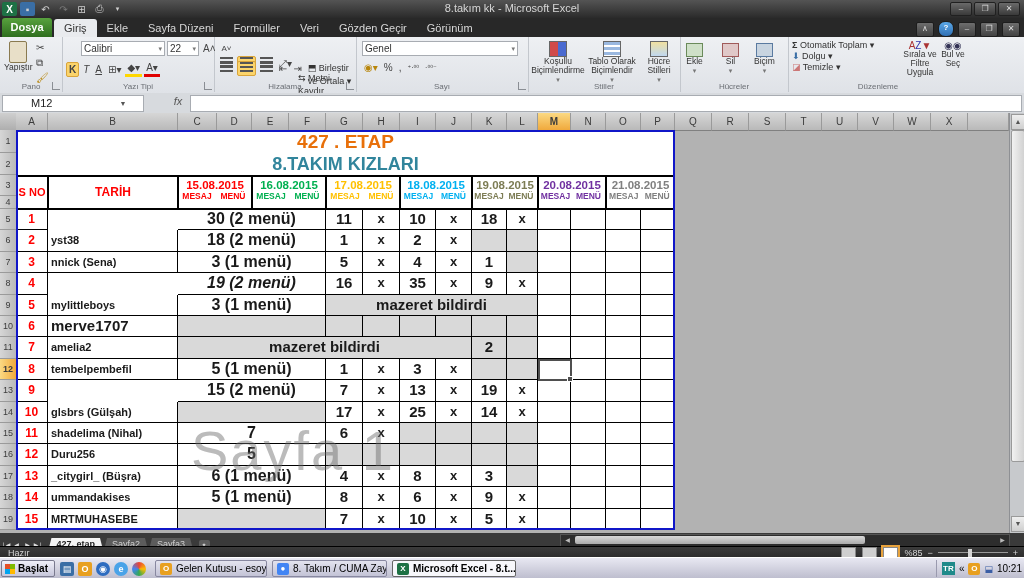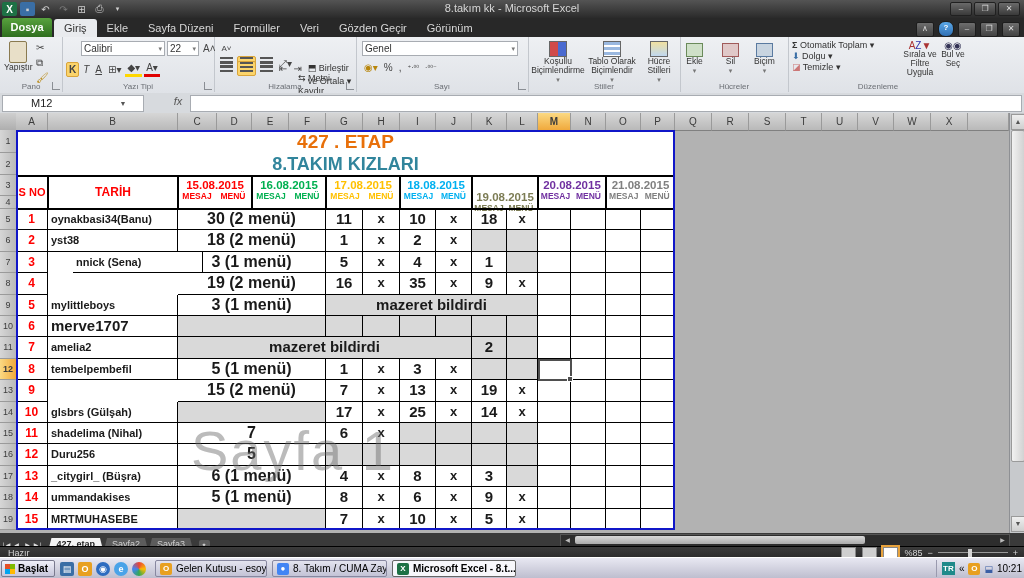--- a/index.html
+++ b/index.html
@@ -301,42 +301,41 @@
         </div>
       </div>
       <div class="abs" style="left: 384px; top: 45px; width: 72px; height: 34px; box-sizing: border-box; border: 1px solid rgb(0, 0, 0); color: rgb(0, 176, 240);">
         <div style="font-weight: bold; font-size: 11.5px; text-align: center; margin-top: 3px; letter-spacing: 0px;">18.08.2015</div>
         <div style="font-weight: bold; font-size: 8.5px; text-align: center; display: flex;">
           <span style="flex: 1 1 0%;">MESAJ</span>
           <span style="flex: 1 1 0%;">MENÜ</span>
         </div>
       </div>
       <div class="abs" style="left: 456px; top: 45px; width: 66px; height: 34px; box-sizing: border-box; border: 1px solid rgb(0, 0, 0); color: rgb(124, 124, 84);">
-        <div style="font-weight: bold; font-size: 11.5px; text-align: center; margin-top: 15px; letter-spacing: 0px;">19.08.2015</div>
+        <div style="font-weight: bold; font-size: 11.5px; text-align: center; margin-top: 3px; letter-spacing: 0px;">19.08.2015</div>
         <div style="font-weight: bold; font-size: 8.5px; text-align: center; display: flex;">
           <span style="flex: 1 1 0%;">MESAJ</span>
           <span style="flex: 1 1 0%;">MENÜ</span>
         </div>
       </div>
       <div class="abs" style="left: 522px; top: 45px; width: 68px; height: 34px; box-sizing: border-box; border: 1px solid rgb(0, 0, 0); color: rgb(112, 48, 160);">
         <div style="font-weight: bold; font-size: 11.5px; text-align: center; margin-top: 3px; letter-spacing: 0px;">20.08.2015</div>
         <div style="font-weight: bold; font-size: 8.5px; text-align: center; display: flex;">
           <span style="flex: 1 1 0%;">MESAJ</span>
           <span style="flex: 1 1 0%;">MENÜ</span>
         </div>
       </div>
       <div class="abs" style="left: 590px; top: 45px; width: 69px; height: 34px; box-sizing: border-box; border: 1px solid rgb(0, 0, 0); color: rgb(128, 128, 128);">
         <div style="font-weight: bold; font-size: 11.5px; text-align: center; margin-top: 3px; letter-spacing: 0px;">21.08.2015</div>
         <div style="font-weight: bold; font-size: 8.5px; text-align: center; display: flex;">
           <span style="flex: 1 1 0%;">MESAJ</span>
           <span style="flex: 1 1 0%;">MENÜ</span>
         </div>
       </div>
       <div class="cell" style="left: 0px; top: 79px; width: 32px; height: 21.4px; line-height: 20.4px; font-size: 12px; color: rgb(255, 0, 0);">1</div>
-      <div class="cell" style="left: 32px; top: 79px; width: 130px; height: 21.4px; line-height: 20.4px; font-size: 11px; text-align: left; padding-left: 3px; box-sizing: border-box;">oynakbasi34(Banu)</div>
       <div class="cell" style="left: 162px; top: 79px; width: 148px; height: 21.4px; line-height: 20.4px; font-size: 16px;">30 (2 menü)</div>
       <div class="cell" style="left: 310px; top: 79px; width: 37px; height: 21.4px; line-height: 20.4px; font-size: 15px;">11</div>
       <div class="cell" style="left: 347px; top: 79px; width: 37px; height: 21.4px; line-height: 20.4px; font-size: 13px;">x</div>
       <div class="cell" style="left: 384px; top: 79px; width: 36px; height: 21.4px; line-height: 20.4px; font-size: 15px;">10</div>
       <div class="cell" style="left: 420px; top: 79px; width: 36px; height: 21.4px; line-height: 20.4px; font-size: 13px;">x</div>
       <div class="cell" style="left: 456px; top: 79px; width: 35px; height: 21.4px; line-height: 20.4px; font-size: 15px;">18</div>
       <div class="cell" style="left: 491px; top: 79px; width: 31px; height: 21.4px; line-height: 20.4px; font-size: 13px;">x</div>
       <div class="cell" style="left: 522px; top: 79px; width: 33px; height: 21.4px; line-height: 20.4px; font-size: 12px;"></div>
       <div class="cell" style="left: 555px; top: 79px; width: 35px; height: 21.4px; line-height: 20.4px; font-size: 12px;"></div>
       <div class="cell" style="left: 590px; top: 79px; width: 35px; height: 21.4px; line-height: 20.4px; font-size: 12px;"></div>
@@ -348,34 +347,34 @@
       <div class="cell" style="left: 347px; top: 100.4px; width: 37px; height: 21.4px; line-height: 20.4px; font-size: 13px;">x</div>
       <div class="cell" style="left: 384px; top: 100.4px; width: 36px; height: 21.4px; line-height: 20.4px; font-size: 15px;">2</div>
       <div class="cell" style="left: 420px; top: 100.4px; width: 36px; height: 21.4px; line-height: 20.4px; font-size: 13px;">x</div>
       <div class="cell gray" style="left: 456px; top: 100.4px; width: 35px; height: 21.4px; line-height: 20.4px; font-size: 15px;"></div>
       <div class="cell gray" style="left: 491px; top: 100.4px; width: 31px; height: 21.4px; line-height: 20.4px; font-size: 15px;"></div>
       <div class="cell" style="left: 522px; top: 100.4px; width: 33px; height: 21.4px; line-height: 20.4px; font-size: 12px;"></div>
       <div class="cell" style="left: 555px; top: 100.4px; width: 35px; height: 21.4px; line-height: 20.4px; font-size: 12px;"></div>
       <div class="cell" style="left: 590px; top: 100.4px; width: 35px; height: 21.4px; line-height: 20.4px; font-size: 12px;"></div>
       <div class="cell" style="left: 625px; top: 100.4px; width: 34px; height: 21.4px; line-height: 20.4px; font-size: 12px;"></div>
       <div class="cell" style="left: 0px; top: 121.8px; width: 32px; height: 21.4px; line-height: 20.4px; font-size: 12px; color: rgb(255, 0, 0);">3</div>
-      <div class="cell" style="left: 32px; top: 121.8px; width: 130px; height: 21.4px; line-height: 20.4px; font-size: 11px; text-align: left; padding-left: 3px; box-sizing: border-box; margin-left: 25px;">nnick (Sena)</div>
+      <div class="cell" style="left: 32px; top: 121.8px; width: 130px; height: 21.4px; line-height: 20.4px; font-size: 11px; text-align: left; padding-left: 3px; box-sizing: border-box;">nnick (Sena)</div>
       <div class="cell" style="left: 162px; top: 121.8px; width: 148px; height: 21.4px; line-height: 20.4px; font-size: 16px;">3 (1 menü)</div>
       <div class="cell" style="left: 310px; top: 121.8px; width: 37px; height: 21.4px; line-height: 20.4px; font-size: 15px;">5</div>
       <div class="cell" style="left: 347px; top: 121.8px; width: 37px; height: 21.4px; line-height: 20.4px; font-size: 13px;">x</div>
       <div class="cell" style="left: 384px; top: 121.8px; width: 36px; height: 21.4px; line-height: 20.4px; font-size: 15px;">4</div>
       <div class="cell" style="left: 420px; top: 121.8px; width: 36px; height: 21.4px; line-height: 20.4px; font-size: 13px;">x</div>
       <div class="cell" style="left: 456px; top: 121.8px; width: 35px; height: 21.4px; line-height: 20.4px; font-size: 15px;">1</div>
       <div class="cell gray" style="left: 491px; top: 121.8px; width: 31px; height: 21.4px; line-height: 20.4px; font-size: 15px;"></div>
       <div class="cell" style="left: 522px; top: 121.8px; width: 33px; height: 21.4px; line-height: 20.4px; font-size: 12px;"></div>
       <div class="cell" style="left: 555px; top: 121.8px; width: 35px; height: 21.4px; line-height: 20.4px; font-size: 12px;"></div>
       <div class="cell" style="left: 590px; top: 121.8px; width: 35px; height: 21.4px; line-height: 20.4px; font-size: 12px;"></div>
       <div class="cell" style="left: 625px; top: 121.8px; width: 34px; height: 21.4px; line-height: 20.4px; font-size: 12px;"></div>
       <div class="cell" style="left: 0px; top: 143.2px; width: 32px; height: 21.4px; line-height: 20.4px; font-size: 12px; color: rgb(255, 0, 0);">4</div>
-      <div class="cell" style="left: 162px; top: 143.2px; width: 148px; height: 21.4px; line-height: 20.4px; font-size: 16px;">19 (2 menü)</div>
+      <div class="cell" style="left: 162px; top: 143.2px; width: 148px; height: 21.4px; line-height: 20.4px; font-size: 16px; font-style: italic;">19 (2 menü)</div>
       <div class="cell" style="left: 310px; top: 143.2px; width: 37px; height: 21.4px; line-height: 20.4px; font-size: 15px;">16</div>
       <div class="cell" style="left: 347px; top: 143.2px; width: 37px; height: 21.4px; line-height: 20.4px; font-size: 13px;">x</div>
       <div class="cell" style="left: 384px; top: 143.2px; width: 36px; height: 21.4px; line-height: 20.4px; font-size: 15px;">35</div>
       <div class="cell" style="left: 420px; top: 143.2px; width: 36px; height: 21.4px; line-height: 20.4px; font-size: 13px;">x</div>
       <div class="cell" style="left: 456px; top: 143.2px; width: 35px; height: 21.4px; line-height: 20.4px; font-size: 15px;">9</div>
       <div class="cell" style="left: 491px; top: 143.2px; width: 31px; height: 21.4px; line-height: 20.4px; font-size: 13px;">x</div>
       <div class="cell" style="left: 522px; top: 143.2px; width: 33px; height: 21.4px; line-height: 20.4px; font-size: 12px;"></div>
       <div class="cell" style="left: 555px; top: 143.2px; width: 35px; height: 21.4px; line-height: 20.4px; font-size: 12px;"></div>
       <div class="cell" style="left: 590px; top: 143.2px; width: 35px; height: 21.4px; line-height: 20.4px; font-size: 12px;"></div>
       <div class="cell" style="left: 625px; top: 143.2px; width: 34px; height: 21.4px; line-height: 20.4px; font-size: 12px;"></div>

